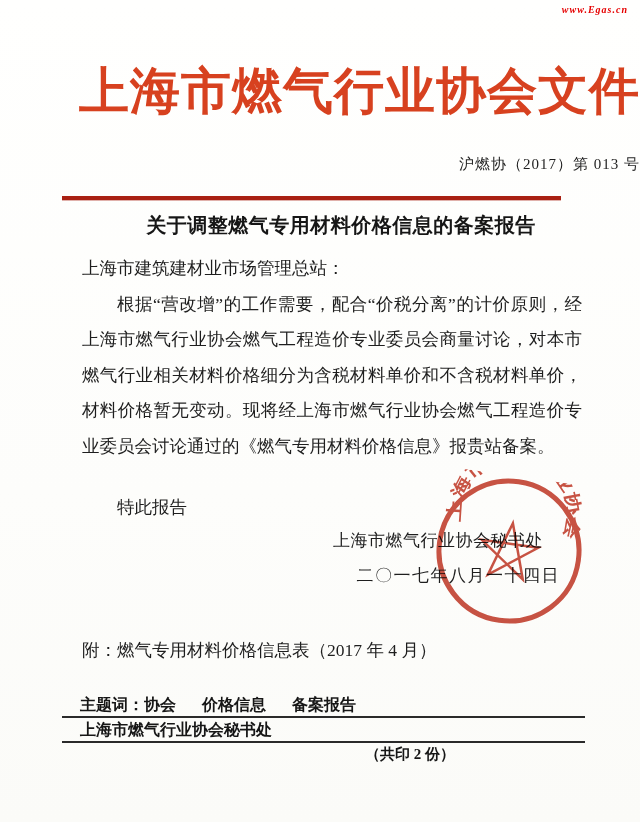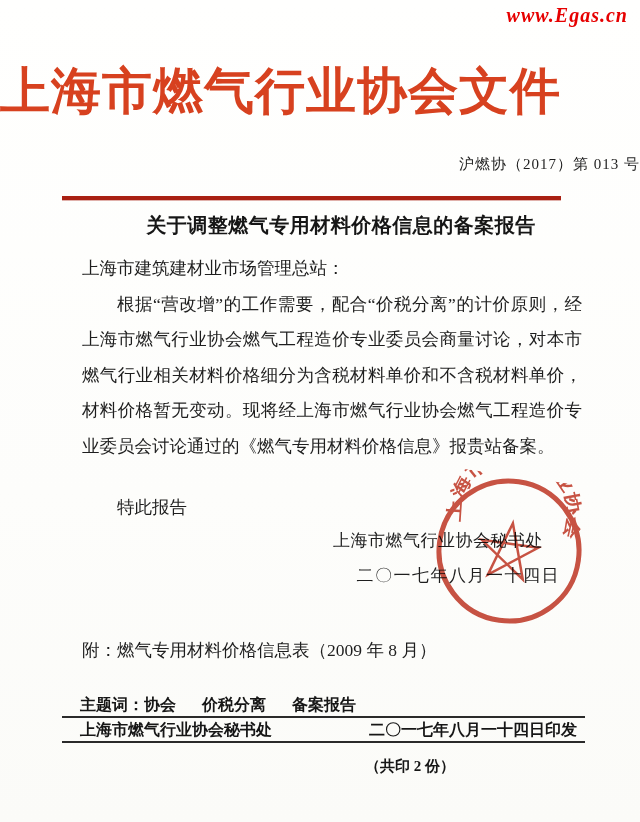--- a/index.html
+++ b/index.html
@@ -8,26 +8,26 @@
     width:640px;height:822px;
     margin:0 auto;
     background:#fefefdff;
     background:linear-gradient(180deg,#fffffe 0%,#fdfdfb 60%,#fbfbf8 100%);
     font-family:"Liberation Serif","DejaVu Serif",serif;
     color:#1e1e1e;
     overflow:hidden;
   }
   .watermark{
     position:absolute;top:4px;right:12px;
-    font-size:20px;font-weight:bold;font-style:italic;
+    font-size:10px;font-weight:bold;font-style:italic;
     color:#e60000;letter-spacing:1px;
   }
   .letterhead-title{
     position:absolute;top:58px;left:0;width:100%;
-    text-align:left;
+    text-align:right;
     font-size:50px;font-weight:bold;
     color:#d7411f;
     letter-spacing:1px;
     white-space:nowrap;
   }
   .doc-number{
     position:absolute;top:155px;left:0;width:100%;
     text-align:right;font-size:15px;letter-spacing:1px;
   }
   .red-rule{
@@ -79,21 +79,21 @@
   }
   .keywords-row .kw{margin-right:26px;text-align:center;}
   .keywords-row .kw:last-child{margin-right:8px;}
   .issuer-row{
     display:flex;justify-content:space-between;
     padding:3px 8px 2px 18px;line-height:18px;
     border-bottom:2px solid #2a2a2a;
   }
   .copies-row{
     text-align:right;padding:3px 130px 0 0;
-    font-size:15px;line-height:16px;margin-top:12px;
+    font-size:15px;line-height:16px;
   }
 </style>
 </head>
 <body>
 
 <div class="page">
 
   <div class="watermark">www.Egas.cn</div>
 
   <div class="letterhead-title">上海市燃气行业协会文件</div>
@@ -117,26 +117,25 @@
 
   <svg class="official-seal" viewBox="0 0 150 150" xmlns="http://www.w3.org/2000/svg">
     <circle cx="75" cy="75" r="70" fill="none" stroke="#c23b2a" stroke-width="5"></circle>
     <path id="sealArc" d="M 24.3 56.5 A 54 54 0 1 1 125.7 56.5" fill="none"></path>
     <text font-size="17" font-weight="bold" fill="#c23b2a" font-family="Liberation Serif, DejaVu Serif, serif">
       <textPath href="#sealArc" startOffset="4" textLength="200" lengthAdjust="spacingAndGlyphs">上海市燃气行业协会</textPath>
     </text>
     <path d="M75,47 L57.4,101.3 L103.5,67.7 L46.5,67.7 L92.6,101.3 Z" fill="none" stroke="#c23b2a" stroke-width="2.5" stroke-linejoin="miter"></path>
   </svg>
 
-  <div class="attachment-line">附：燃气专用材料价格信息表（2009 年 8 月）</div>
+  <div class="attachment-line">附：燃气专用材料价格信息表（2017 年 4 月）</div>
 
   <div class="doc-footer">
     <div class="keywords-row">
-      <span class="kw-label">主题词：</span><span class="kw">协会</span><span class="kw">价税分离</span><span class="kw">备案报告</span>
+      <span class="kw-label">主题词：</span><span class="kw">协会</span><span class="kw">价格信息</span><span class="kw">备案报告</span>
     </div>
     <div class="issuer-row">
       <span>上海市燃气行业协会秘书处</span>
-      <span>二〇一七年八月一十四日印发</span>
     </div>
     <div class="copies-row">（共印 2 份）</div>
   </div>
 
 </div>
 
 </body></html>

